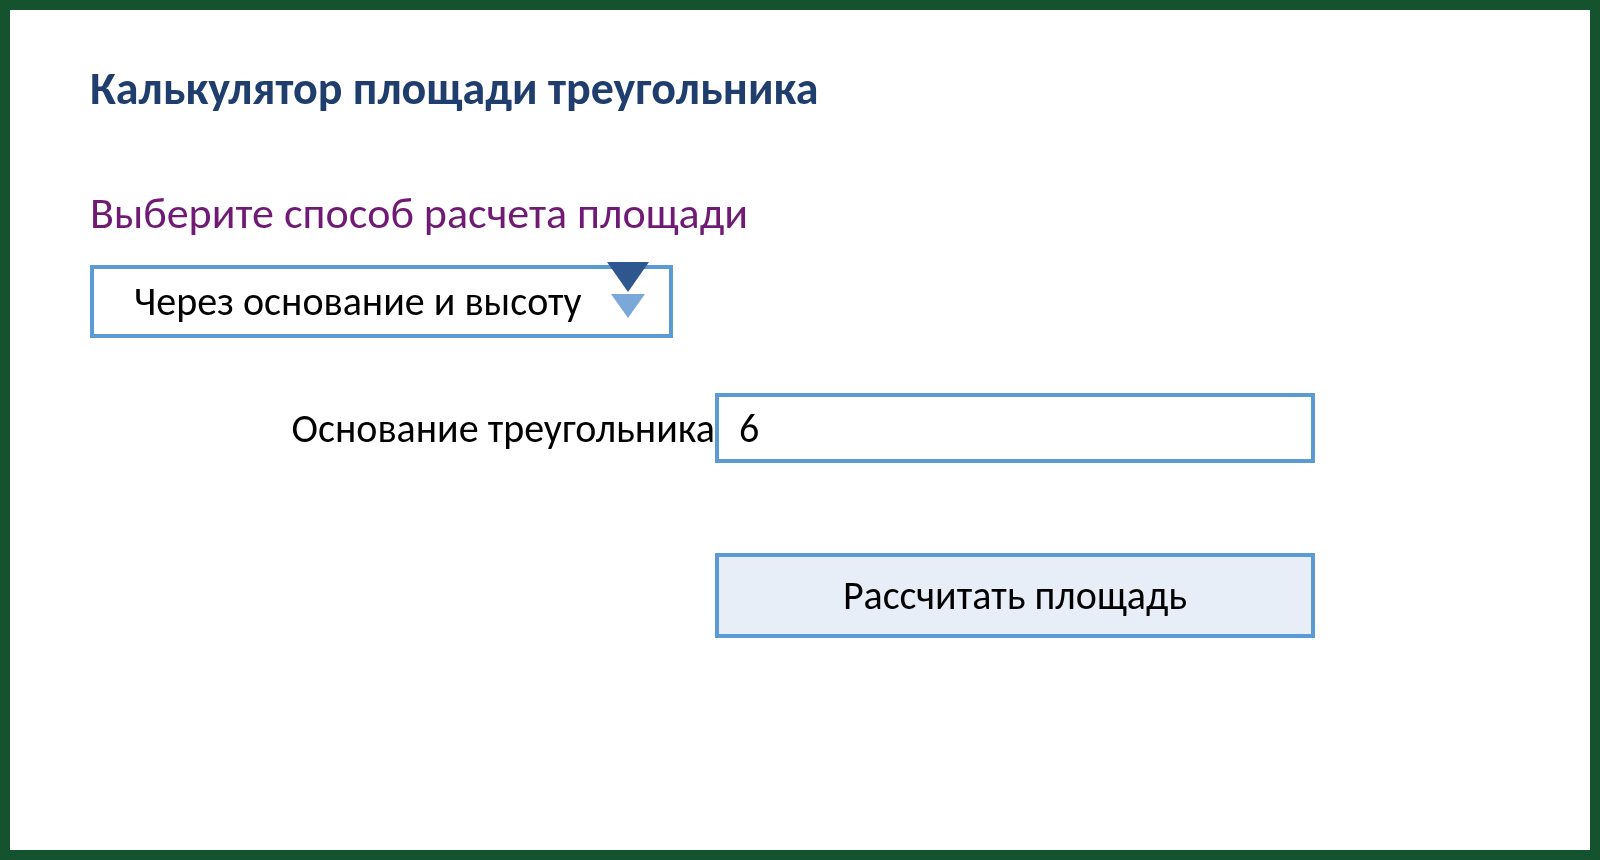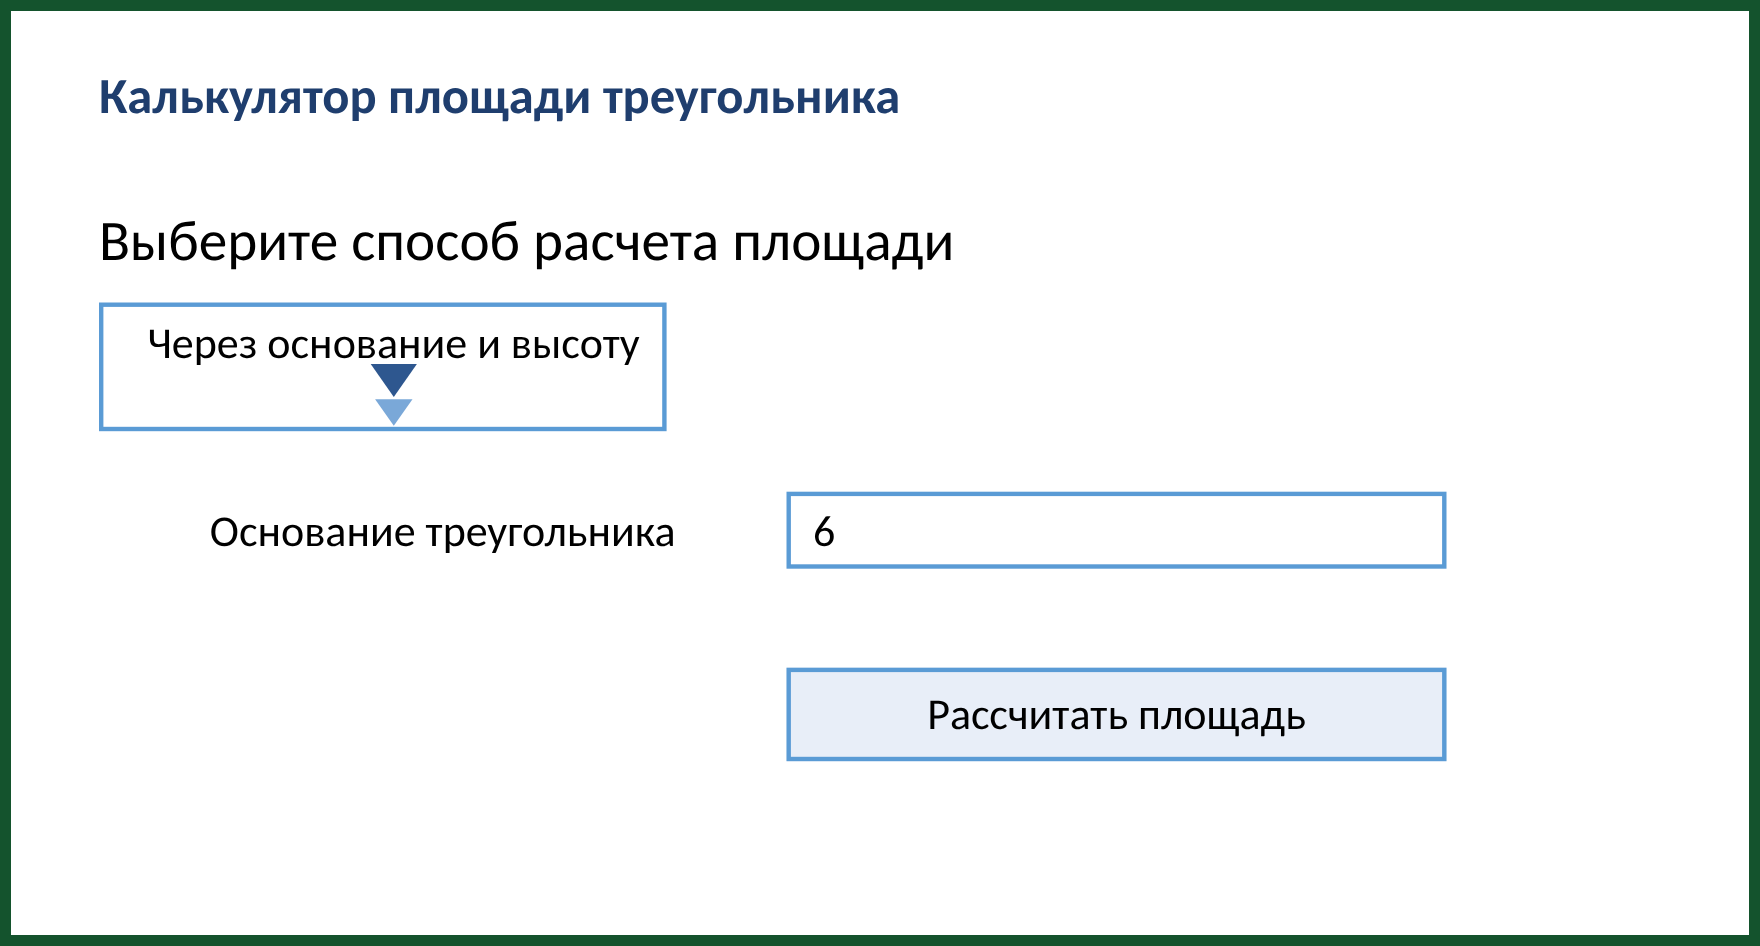--- a/index.html
+++ b/index.html
@@ -20,34 +20,33 @@
       height: 860px;
       padding: 50px 80px;
     }
     .title {
       color: #1f3e6e;
       font-size: 46px;
       font-weight: 700;
       margin-bottom: 70px;
     }
     .section-label {
-      font-size: 52px;
-      color: #000000;
+      font-size: 44px;
+      color: #701a75;
       margin-bottom: 25px;
     }
     .dropdown {
       display: inline-flex;
       align-items: center;
       border: 4px solid #5a9bd5;
       padding: 8px 20px 8px 40px;
       background: #ffffff;
       cursor: pointer;
       margin-bottom: 55px;
       gap: 25px;
-      flex-direction: column;
     }
     .dropdown-text {
       font-size: 40px;
       color: #000000;
     }
     .dropdown-icon-wrap {
       position: relative;
       display: inline-block;
     }
     .dropdown-icon-outer {
@@ -69,21 +68,21 @@
     }
     .form-row {
       display: flex;
       align-items: center;
       margin-bottom: 45px;
     }
     .field-label {
       font-size: 40px;
       color: #000000;
       width: 625px;
-      text-align: center;
+      text-align: right;
     }
     .field-input {
       border: 4px solid #5a9bd5;
       background: #ffffff;
       font-size: 40px;
       color: #000000;
       padding: 8px 20px;
       width: 600px;
       height: 70px;
       font-family: inherit;

